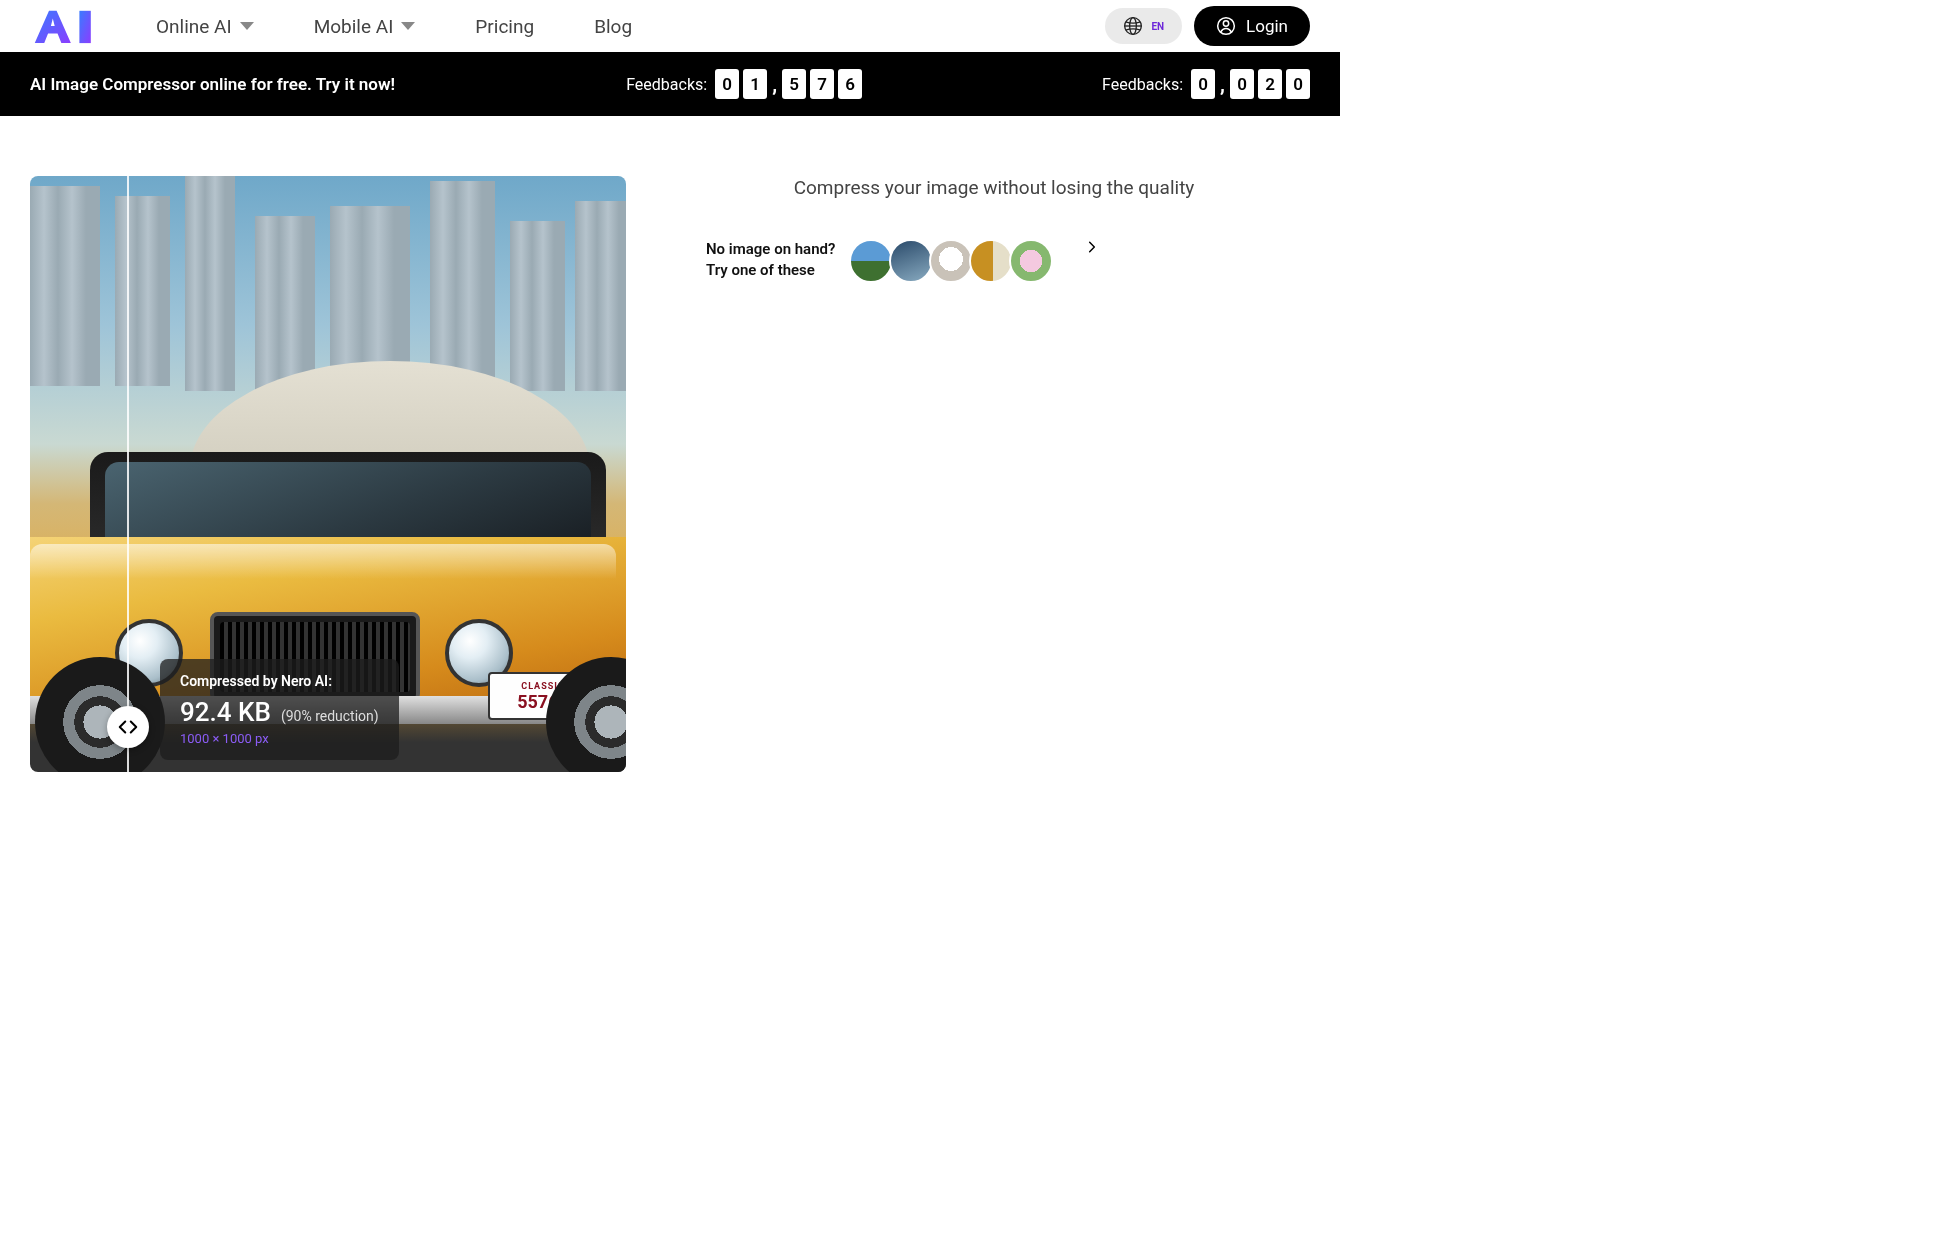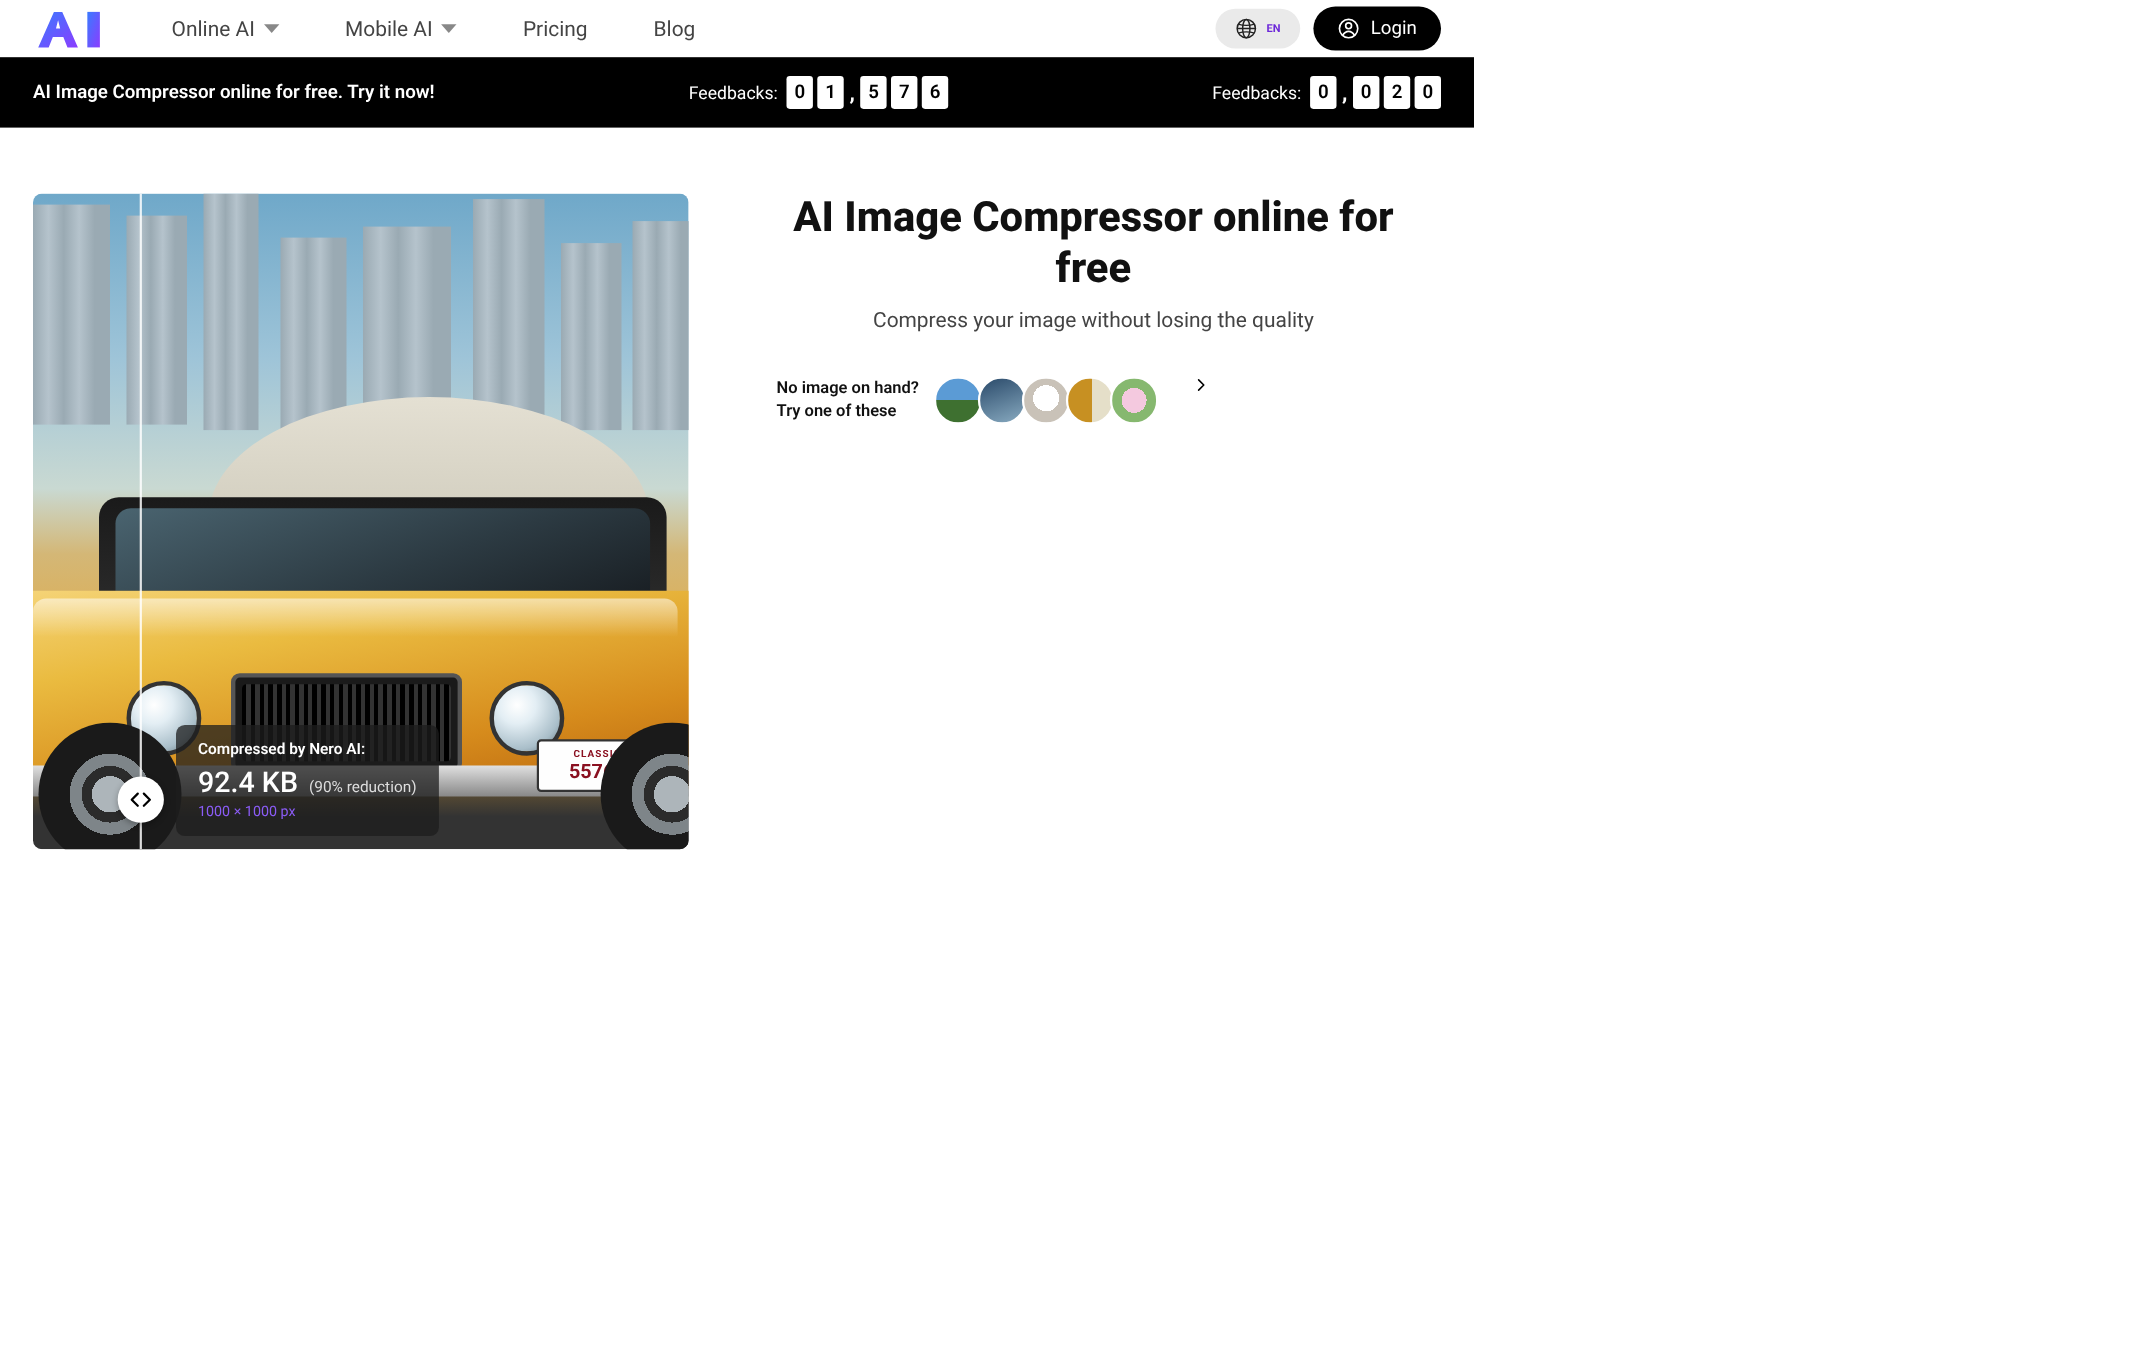--- a/index.html
+++ b/index.html
@@ -215,21 +215,20 @@
       <div class="info-title">Compressed by Nero AI:</div>
       <div class="info-row">
         <span class="info-size">92.4 KB</span>
         <span class="info-reduction">(90% reduction)</span>
       </div>
       <div class="info-dims">1000 × 1000 px</div>
     </div>
   </div>
 
   <div class="right-panel">
-    <h1 class="hero-title">AI Image Compressor online for free</h1>
     <p class="hero-subtitle">Compress your image without losing the quality</p>
 
 
     <div class="samples-row">
       <div class="samples-text">
         <div>No image on hand?</div>
         <div>Try one of these</div>
       </div>
       <div class="thumbs">
         <div class="thumb t1"></div>

